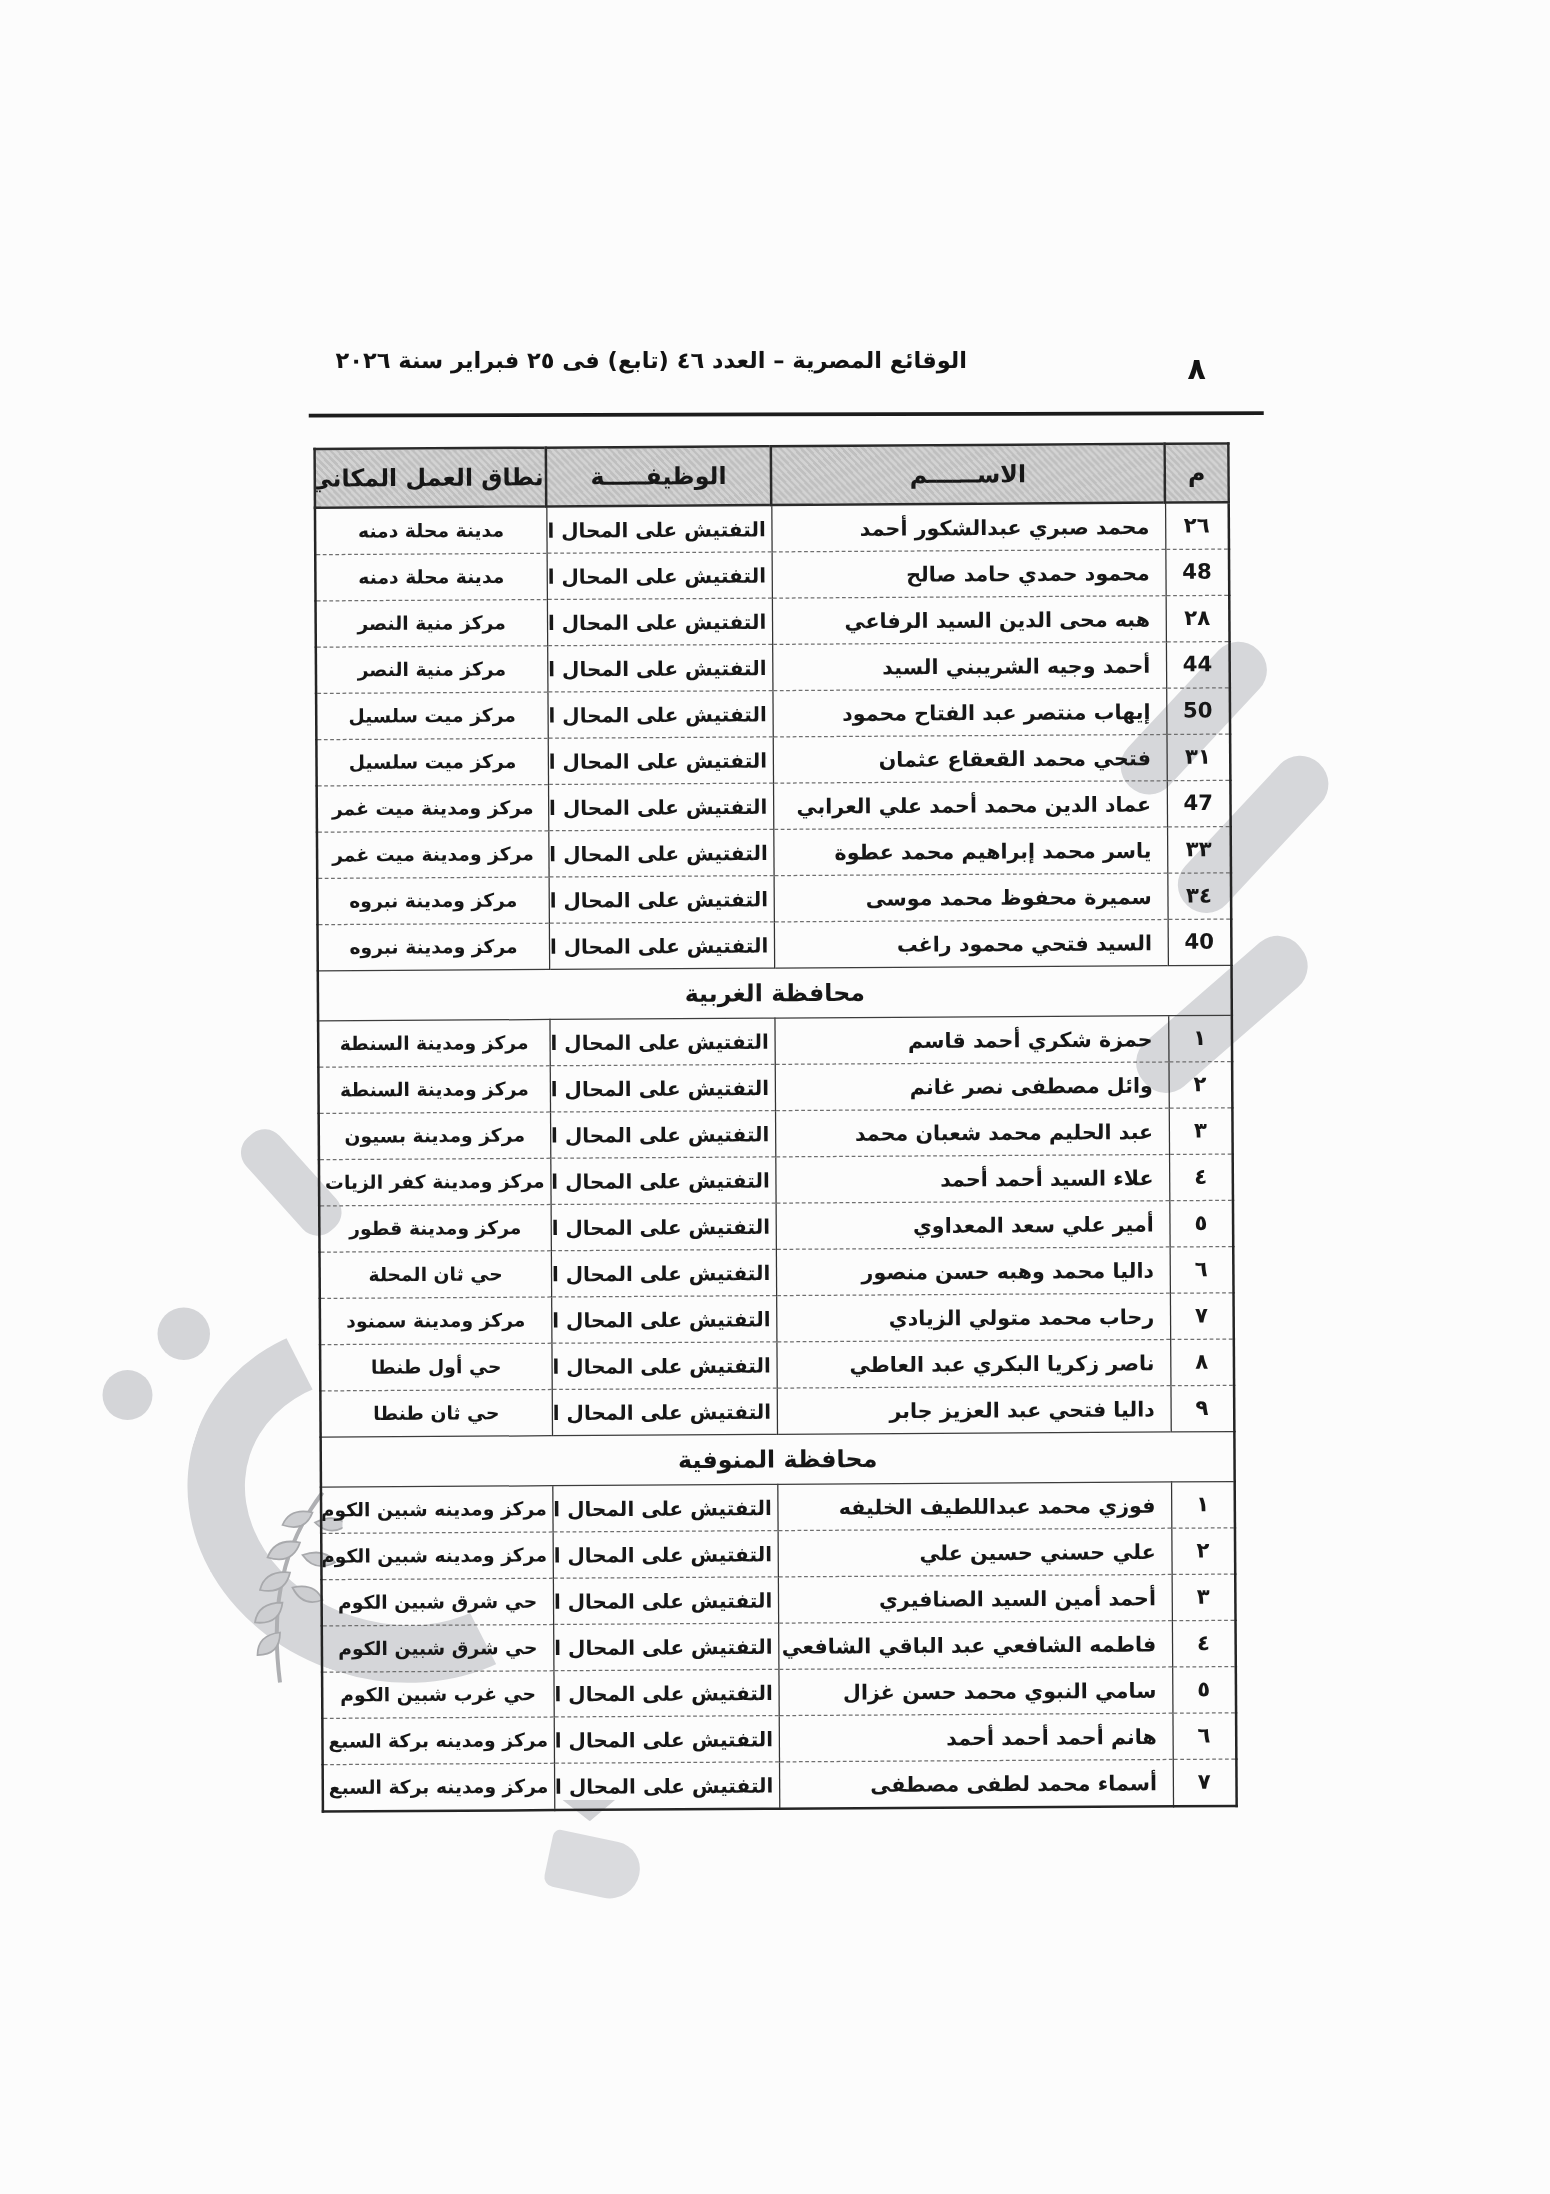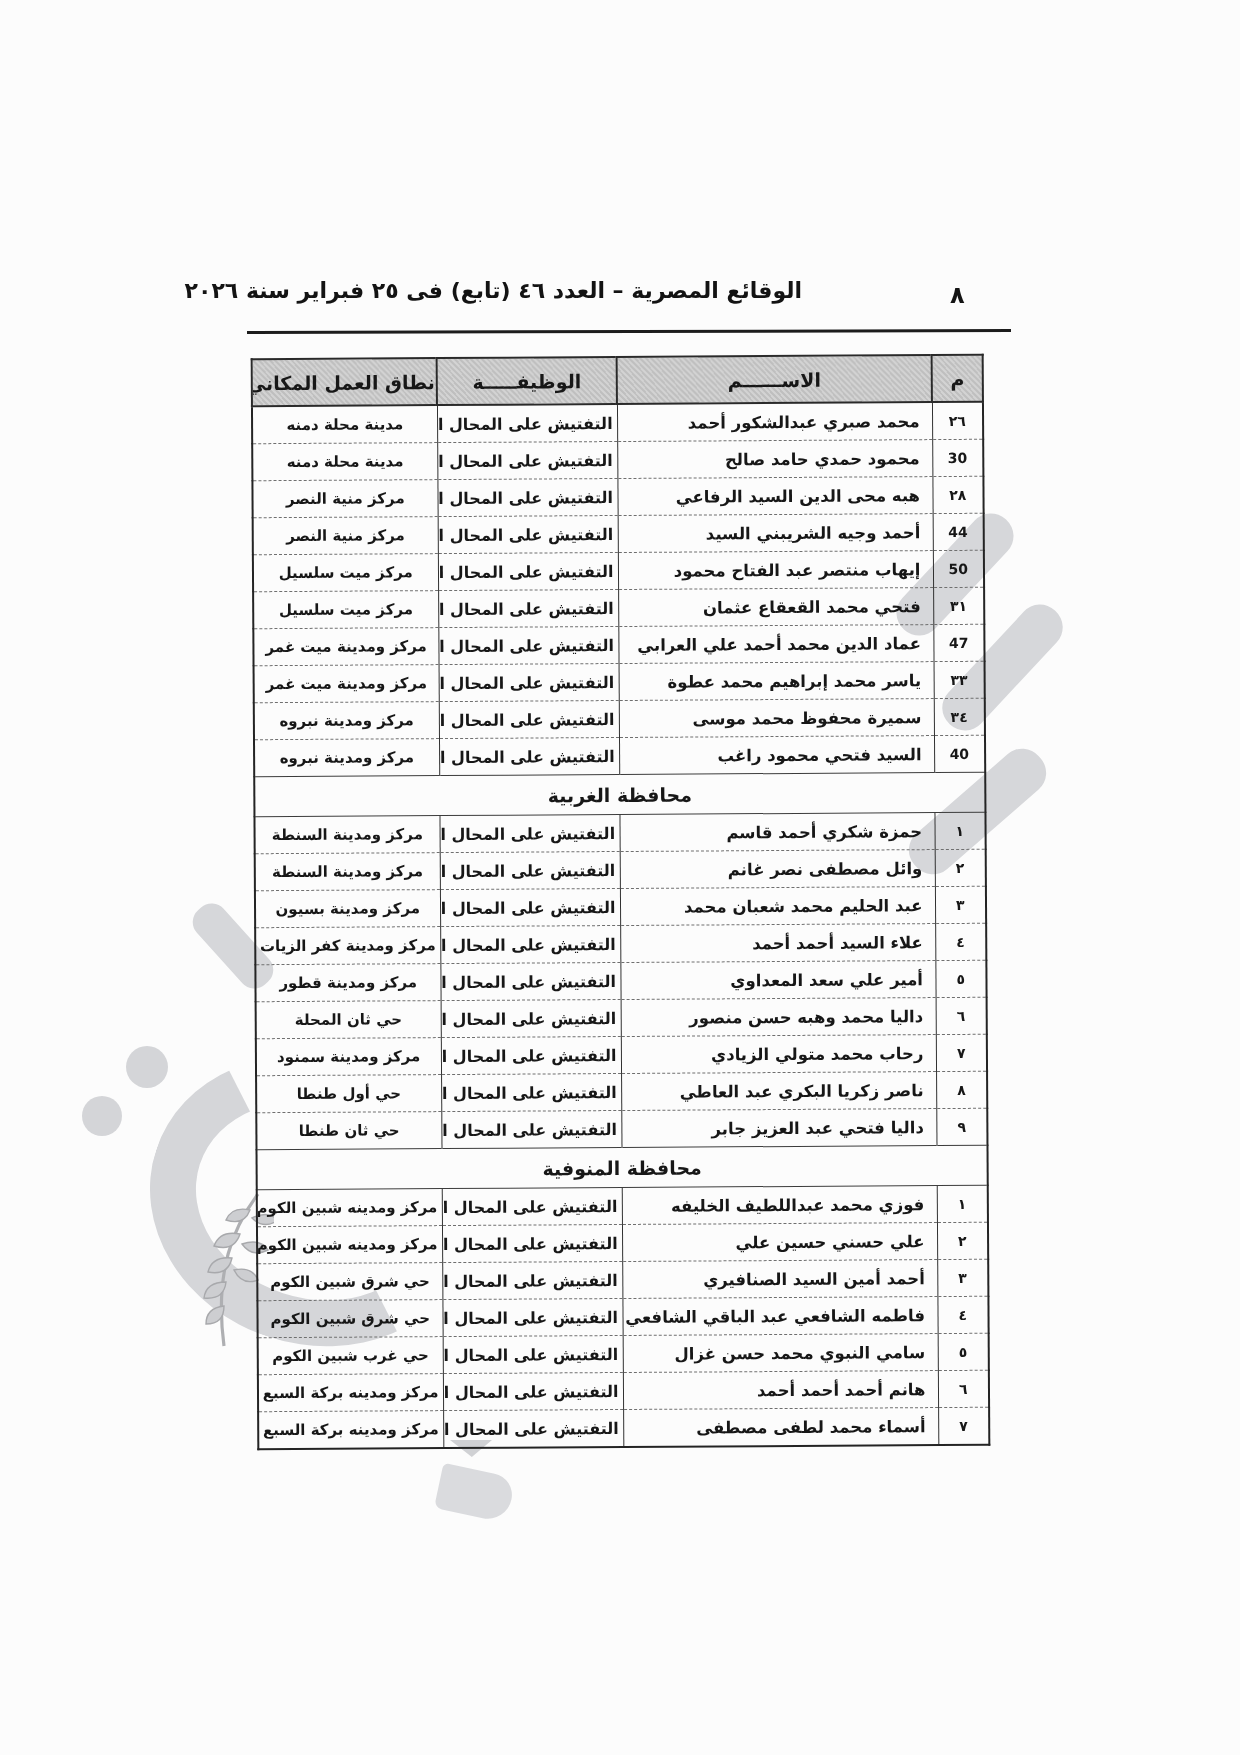--- a/index.html
+++ b/index.html
@@ -9,21 +9,21 @@
     margin:0 auto;
     background:#fcfcfc;
     overflow:hidden;
     font-family:"DejaVu Sans",sans-serif;
     color:#161616;
   }
   
   .gazette-header-title{
     position:absolute;left:240px;top:278px;width:562px;
     text-align:center;direction:rtl;
-    font-size:22px;font-weight:bold;color:#131313;
+    font-size:18px;font-weight:bold;color:#131313;
     white-space:nowrap;
   }
   .page-number{
     position:absolute;left:950px;top:281px;
     font-size:24px;font-weight:bold;color:#131313;
   }
   .header-rule{
     position:absolute;left:247px;top:330px;width:764px;height:3px;
     background:#1c1c1c;transform:rotate(-0.15deg);
   }
@@ -78,21 +78,21 @@
     border-top:1px dashed #6f6f6f;border-bottom:1px dashed #6f6f6f;
     font-size:16px;text-align:center;vertical-align:middle;
     white-space:nowrap;overflow:hidden;padding:0 4px;
   }
   .roster col.col-num{width:51px;}
   .roster col.col-name{width:315px;}
   .roster col.col-job{width:180px;}
   .roster col.col-scope{width:185px;}
   .roster td.col-name{text-align:right;padding-right:12px;font-size:16.5px;}
   .roster td.col-scope{font-size:15px;}
-  .roster td.col-num{font-size:14px;}
+  .roster td.col-num{font-size:17px;}
   .roster tr.section-row td{
     border-top:1.5px solid #3c3c3c;border-bottom:1.5px solid #3c3c3c;
     border-left:none;border-right:none;
     height:39px;font-size:19px;text-align:center;font-weight:bold;
   }
 </style>
 </head>
 <body>
 
 <div class="page">
@@ -141,21 +141,21 @@
           </tr>
       </thead>
       <tbody>
           <tr>
             <td class="col-num">٢٦</td>
             <td class="col-name">محمد صبري عبدالشكور أحمد</td>
             <td class="col-job">التفتيش على المحال العامة</td>
             <td class="col-scope">مدينة محلة دمنه</td>
           </tr>
           <tr>
-            <td class="col-num">30</td>
+            <td class="col-num">48</td>
             <td class="col-name">محمود حمدي حامد صالح</td>
             <td class="col-job">التفتيش على المحال العامة</td>
             <td class="col-scope">مدينة محلة دمنه</td>
           </tr>
           <tr>
             <td class="col-num">٢٨</td>
             <td class="col-name">هبه محى الدين السيد الرفاعي</td>
             <td class="col-job">التفتيش على المحال العامة</td>
             <td class="col-scope">مركز منية النصر</td>
           </tr>

